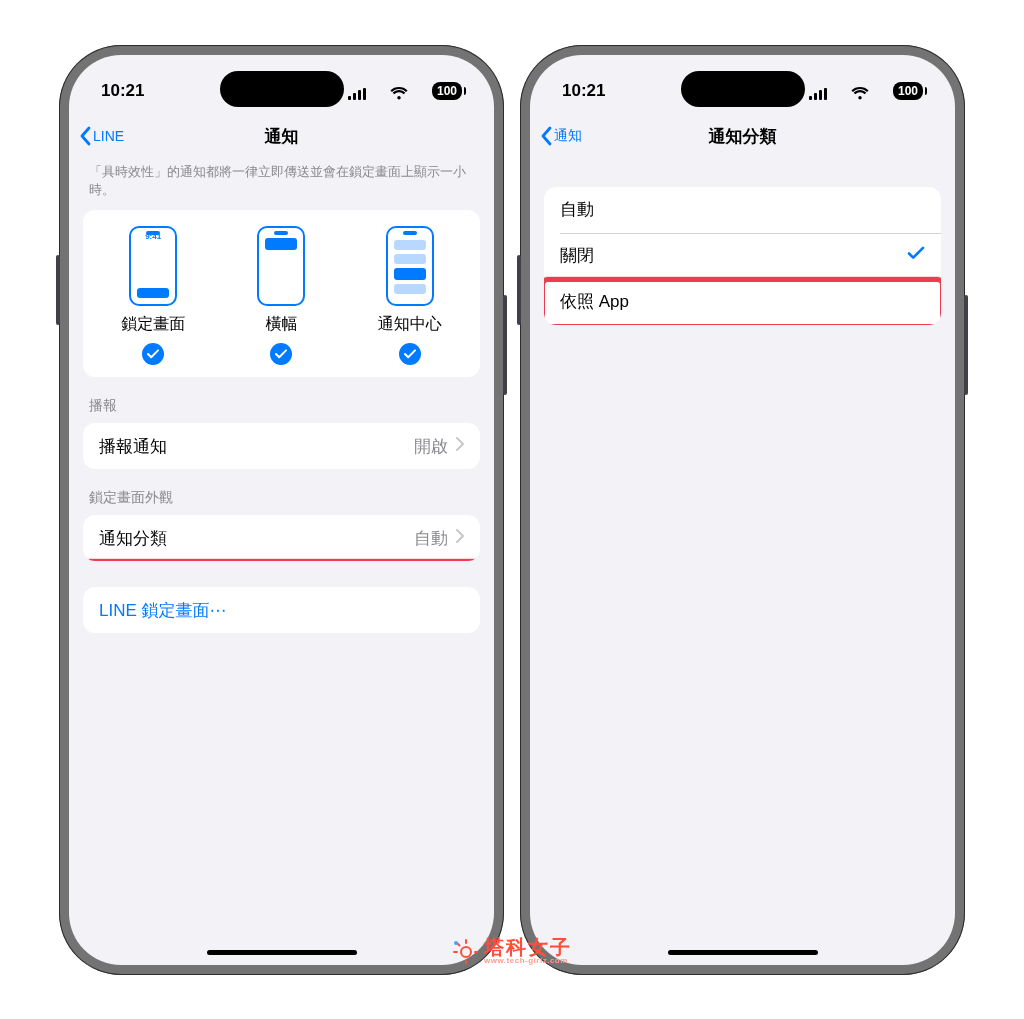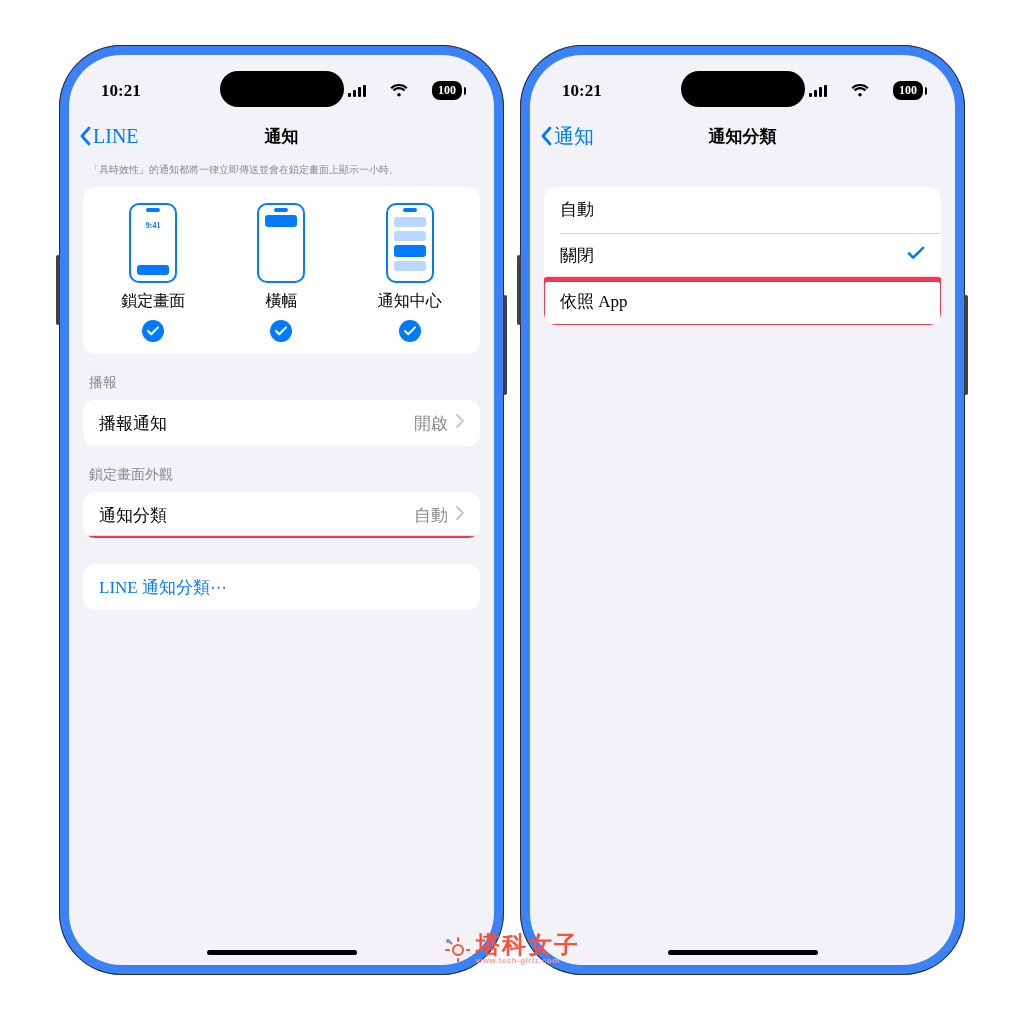--- a/index.html
+++ b/index.html
@@ -14,26 +14,25 @@
   .stage {
     position: absolute;
     left: 50%; top: 50%;
     transform: translate(-50%, -50%);
     display: flex;
     gap: 16px;
   }
   .phone {
     width: 445px;
     height: 930px;
-    background: #3b82f6;
+    background: #737373;
     border-radius: 62px;
     padding: 10px;
     position: relative;
     box-shadow: 0 0 0 1px #2c2c30 inset;
-    font-family: Liberation Serif, serif;
   }
   .phone::before, .phone::after {
     content: "";
     position: absolute;
     background: #404048;
     border-radius: 3px;
   }
   .phone::before { 
     left: -3px; top: 210px; width: 4px; height: 70px;
   }
@@ -65,21 +64,21 @@
     display: flex;
     justify-content: space-between;
     align-items: center;
     padding: 14px 32px 0;
     font-size: 17px;
     font-weight: 600;
     color: #000;
   }
   .status-right {
     display: flex;
-    align-items: center;
+    align-items: flex-end;
     gap: 24px;
   }
   .signal, .wifi, .batt { display: inline-flex; align-items: center; }
   .signal svg, .wifi svg { display: block; }
   .batt-pill {
     display: inline-flex;
     align-items: center;
     justify-content: center;
     background: #000;
     color: #fff;
@@ -106,41 +105,41 @@
     align-items: center;
     position: relative;
     border-bottom: 0.5px solid rgba(0,0,0,0);
     background: #f2f2f7;
     padding: 0 10px;
   }
   .nav-back {
     display: flex;
     align-items: center;
     color: #007aff;
-    font-size: 20px;
+    font-size: 14px;
     gap: 2px;
   }
   .nav-back svg { display: block; }
   .nav-title {
     position: absolute;
     left: 50%; top: 50%;
     transform: translate(-50%, -50%);
     font-size: 17px;
     font-weight: 600;
     color: #000;
   }
   
   .content {
     flex: 1;
     overflow: hidden;
     position: relative;
   }
   .footer-note { 
     padding: 2px 20px 10px;
-    font-size: 10px;
+    font-size: 13px;
     color: #8a8a8e;
     line-height: 1.45;
   }
   .section-header {
     padding: 14px 20px 8px;
     font-size: 14px;
     color: #8a8a8e;
   }
   .card {
     background: #fff;
@@ -199,21 +198,21 @@
   .mini-phone .notch {
     position: absolute;
     top: 3px; left: 50%;
     transform: translateX(-50%);
     width: 14px; height: 4px;
     background: #007aff;
     border-radius: 3px;
   }
   .mini-phone .clock {
     position: absolute;
-    top: 16px; left: 0; right: 0;
+    top: 4px; left: 0; right: 0;
     text-align: center;
     font-size: 8px;
     font-weight: 600;
     color: #007aff;
   }
   .mini-phone .bubble {
     position: absolute;
     left: 6px; right: 6px;
     height: 10px;
     background: #007aff;
@@ -281,21 +280,21 @@
     gap: 6px;
     color: #ff4f3a;
     font-weight: 700;
     z-index: 20;
   }
   .watermark .sun {
     width: 26px; height: 26px;
     position: relative;
   }
   .watermark .txt { display: flex; flex-direction: column; line-height: 1; }
-  .watermark .txt .main { font-size: 24px; letter-spacing: 2px; }
+  .watermark .txt .main { font-size: 20px; letter-spacing: 2px; }
   .watermark .txt .sub { font-size: 8px; color: #ff9a8f; letter-spacing: .5px; }
 
 </style>
 </head>
 <body>
 
 <div class="stage">
 
   <div class="phone">
     <div class="screen">
@@ -408,21 +407,21 @@
                   <path d="M1 1l6 6-6 6" stroke="#c7c7cc" stroke-width="2" fill="none" stroke-linecap="round" stroke-linejoin="round"></path>
                 </svg>
             </span>
           </div>
           <div class="highlight" style="left:-4px;right:-4px;top:44px;height:54px;"></div>
         </div>
 
         <div style="height:26px;"></div>
         <div class="card">
           <div class="row row-link">
-            <span>LINE 通知分類⋯</span>
+            <span>LINE 鎖定畫面⋯</span>
           </div>
         </div>
 
       </div>
 
       <div class="home-ind"></div>
     </div>
   </div>
 
   <div class="phone">

